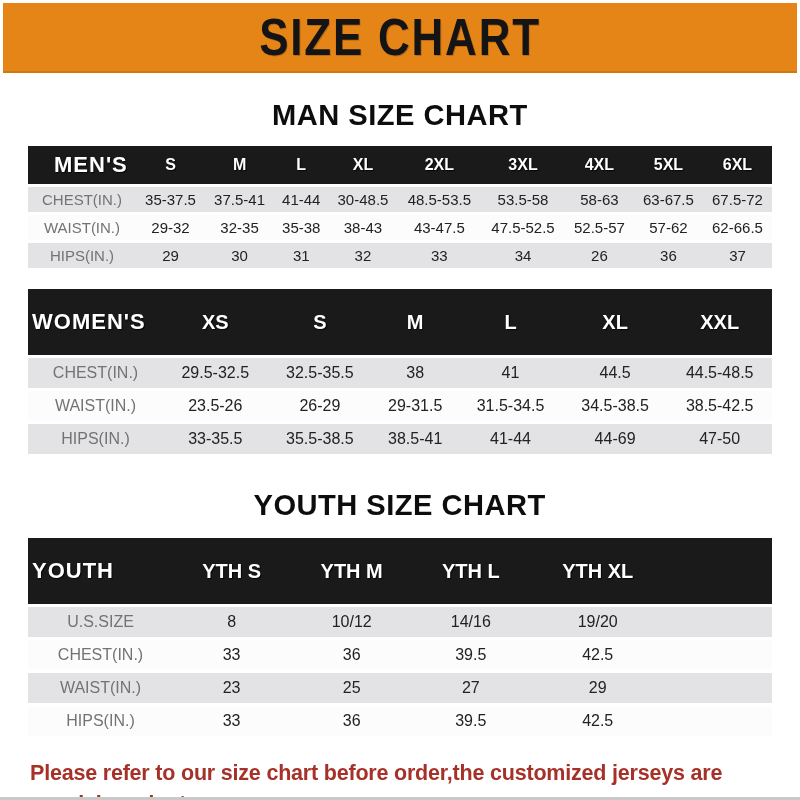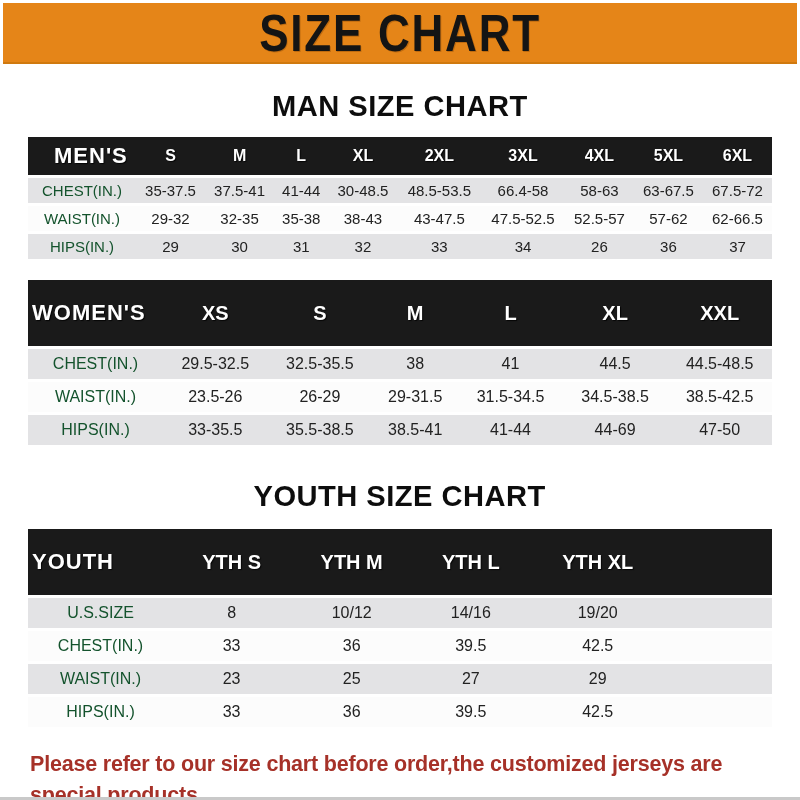--- a/index.html
+++ b/index.html
@@ -11,21 +11,21 @@
     width: 800px;
     height: 800px;
     margin: 0 auto;
     background: #ffffff;
     overflow: hidden;
   }
 
   
   .banner {
     margin: 3px 3px 0 3px;
-    height: 61px;
+    height: 70px;
     background: #E58518;
     border-bottom: 2px solid #d0790e;
     display: flex;
     align-items: center;
     justify-content: center;
   }
   .banner-title {
     display: inline-block;
     font-size: 50px;
     font-weight: bold;
@@ -75,21 +75,21 @@
     letter-spacing: 1px;
   }
 
   .size-table tbody td {
     background: #fcfcfc;
     color: #222222;
     font-size: 15px;
     padding: 4px 4px;
   }
   .size-table tbody tr:nth-child(odd) td { background: #E3E3E5; }
-  .size-table tbody td.row-label { color: #14532d; }
+  .size-table tbody td.row-label { color: #737373; }
 
   
   .tall .head-row th { padding: 20px 4px; font-size: 20px; }
   .tall .head-row th.corner { font-size: 22px; }
   .tall tbody td { font-size: 16px; padding: 6px 4px; }
   .table-wrap.women { margin-top: 15px; }
   .table-wrap.youth { margin-top: 15px; }
   .youth .head-row th.corner { width: 145px; }
   .youth th.filler, .youth td.filler { width: 105px; }
   .women .head-row th.corner { width: 135px; }
@@ -141,21 +141,21 @@
           </tr>
         </thead>
         <tbody>
           <tr>
             <td class="row-label">CHEST(IN.)</td>
             <td>35-37.5</td>
             <td>37.5-41</td>
             <td>41-44</td>
             <td>30-48.5</td>
             <td>48.5-53.5</td>
-            <td>66.4-58</td>
+            <td>53.5-58</td>
             <td>58-63</td>
             <td>63-67.5</td>
             <td>67.5-72</td>
           </tr>
           <tr>
             <td class="row-label">WAIST(IN.)</td>
             <td>29-32</td>
             <td>32-35</td>
             <td>35-38</td>
             <td>38-43</td>

